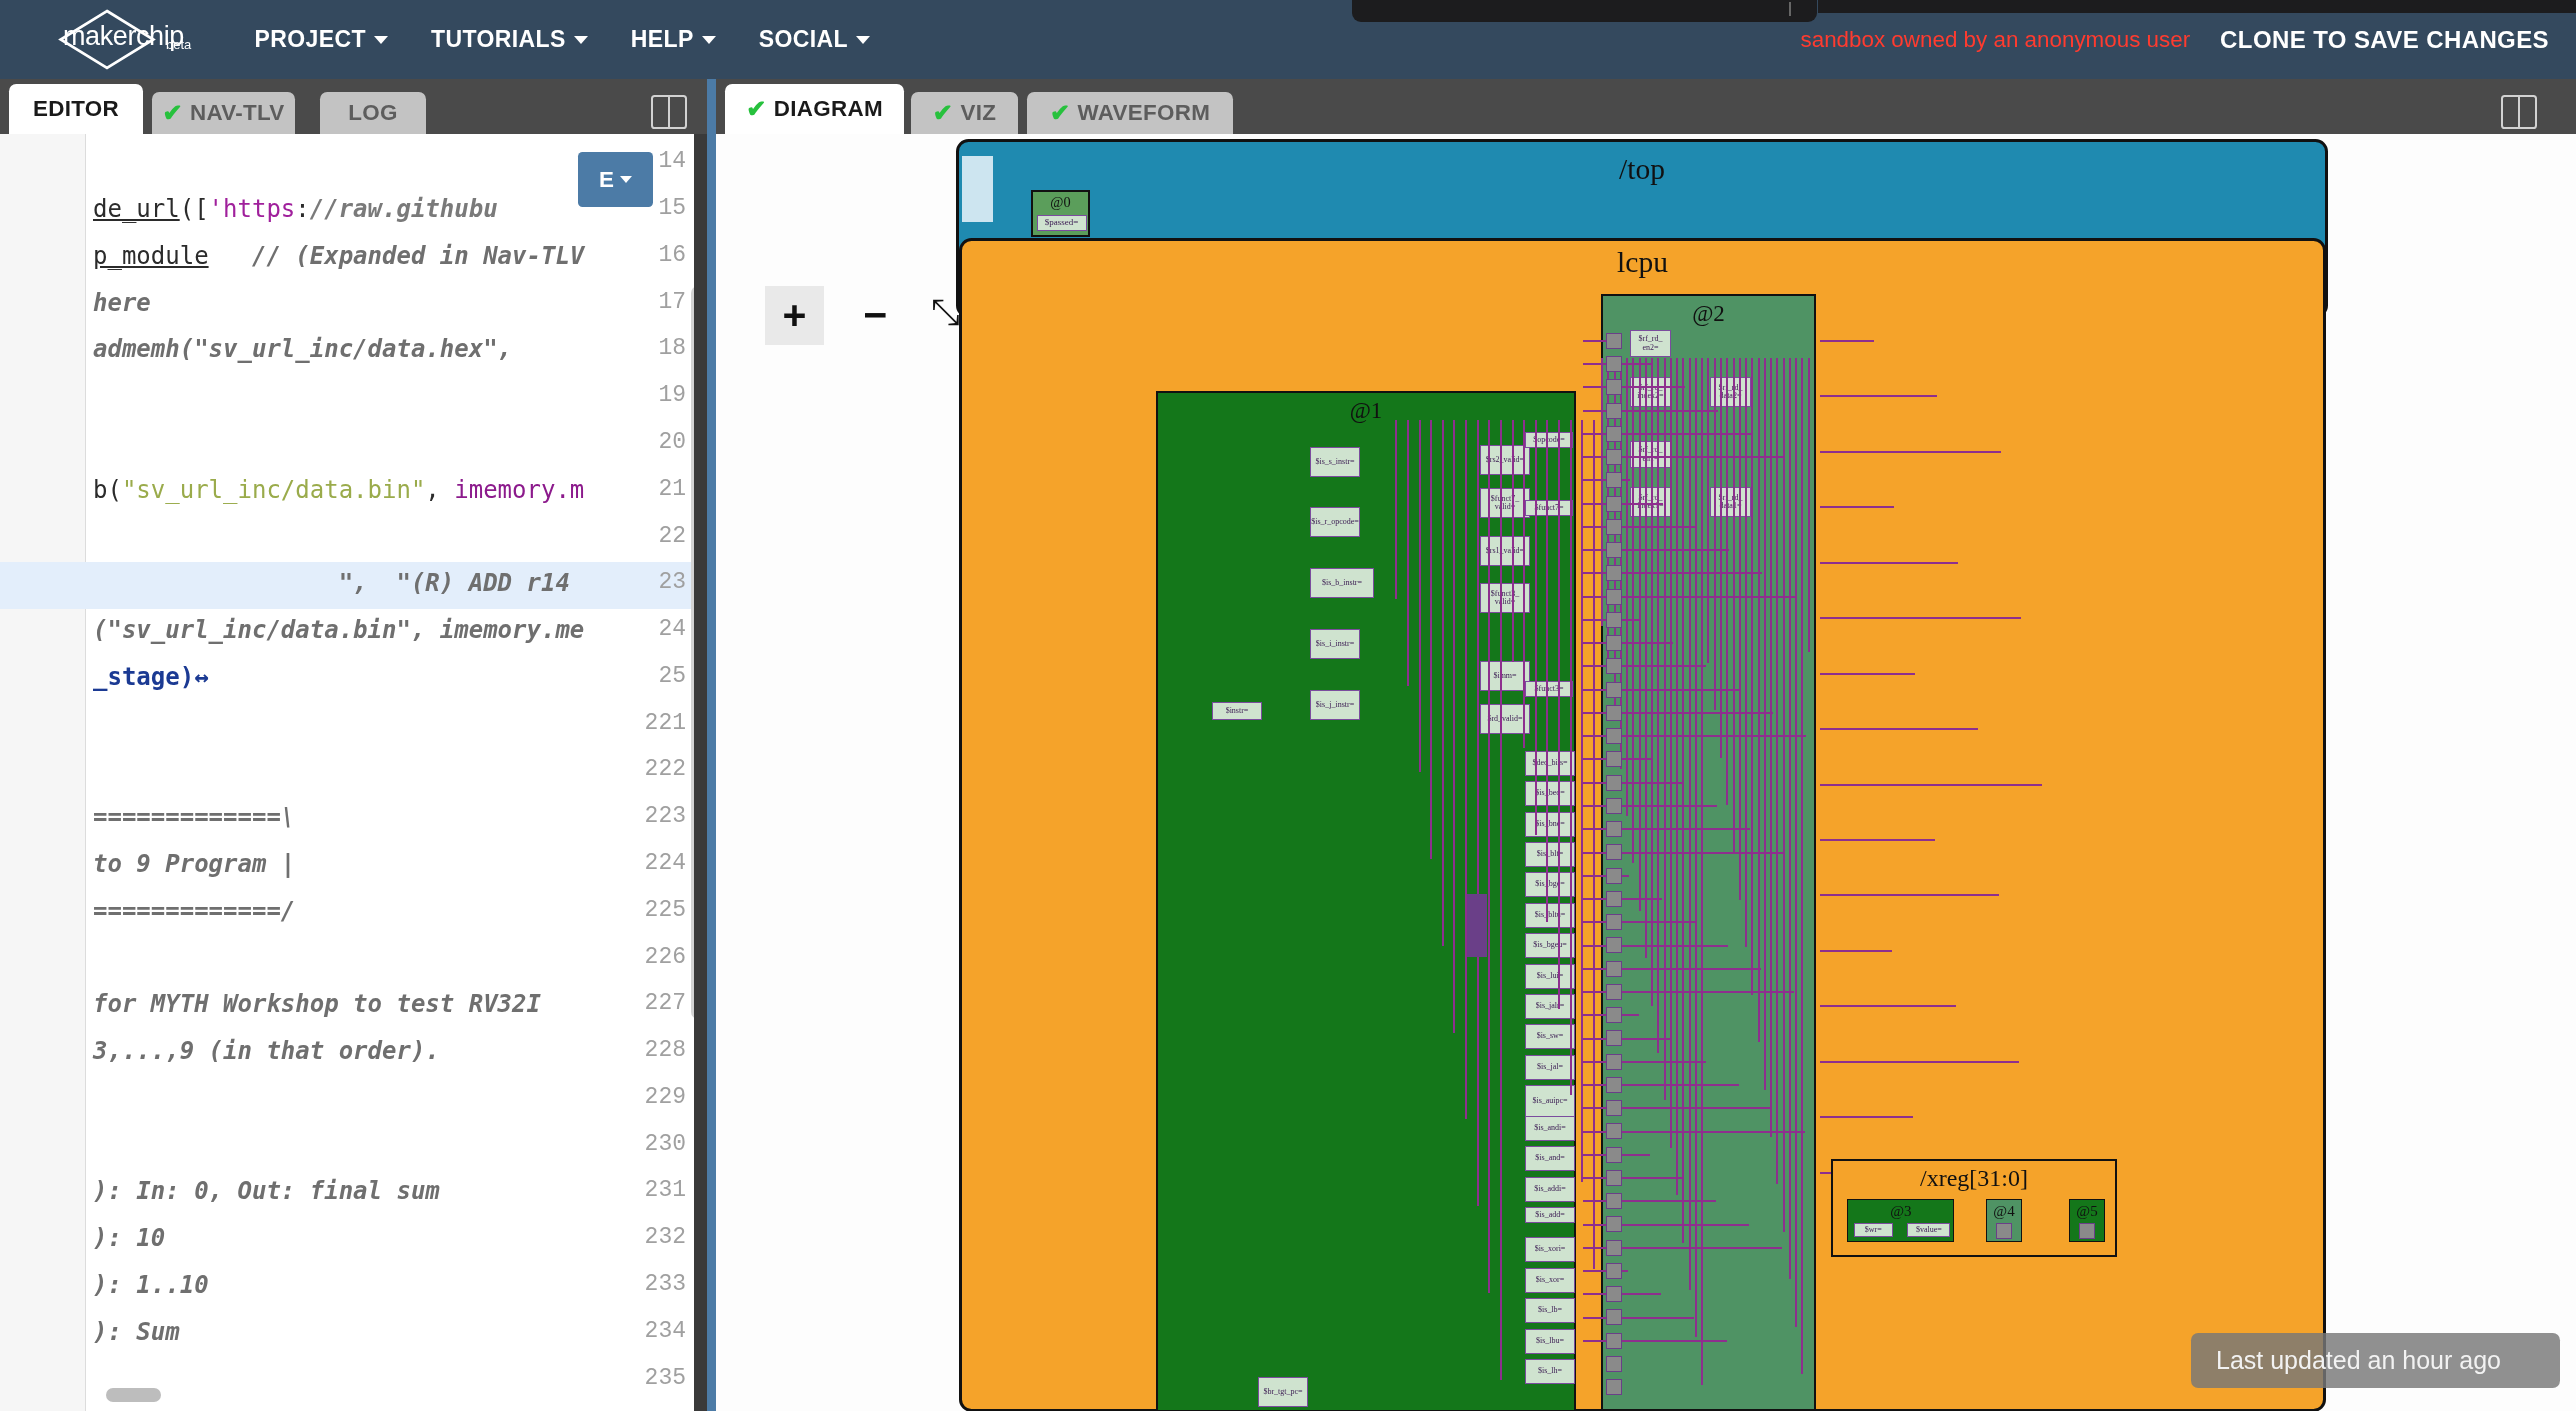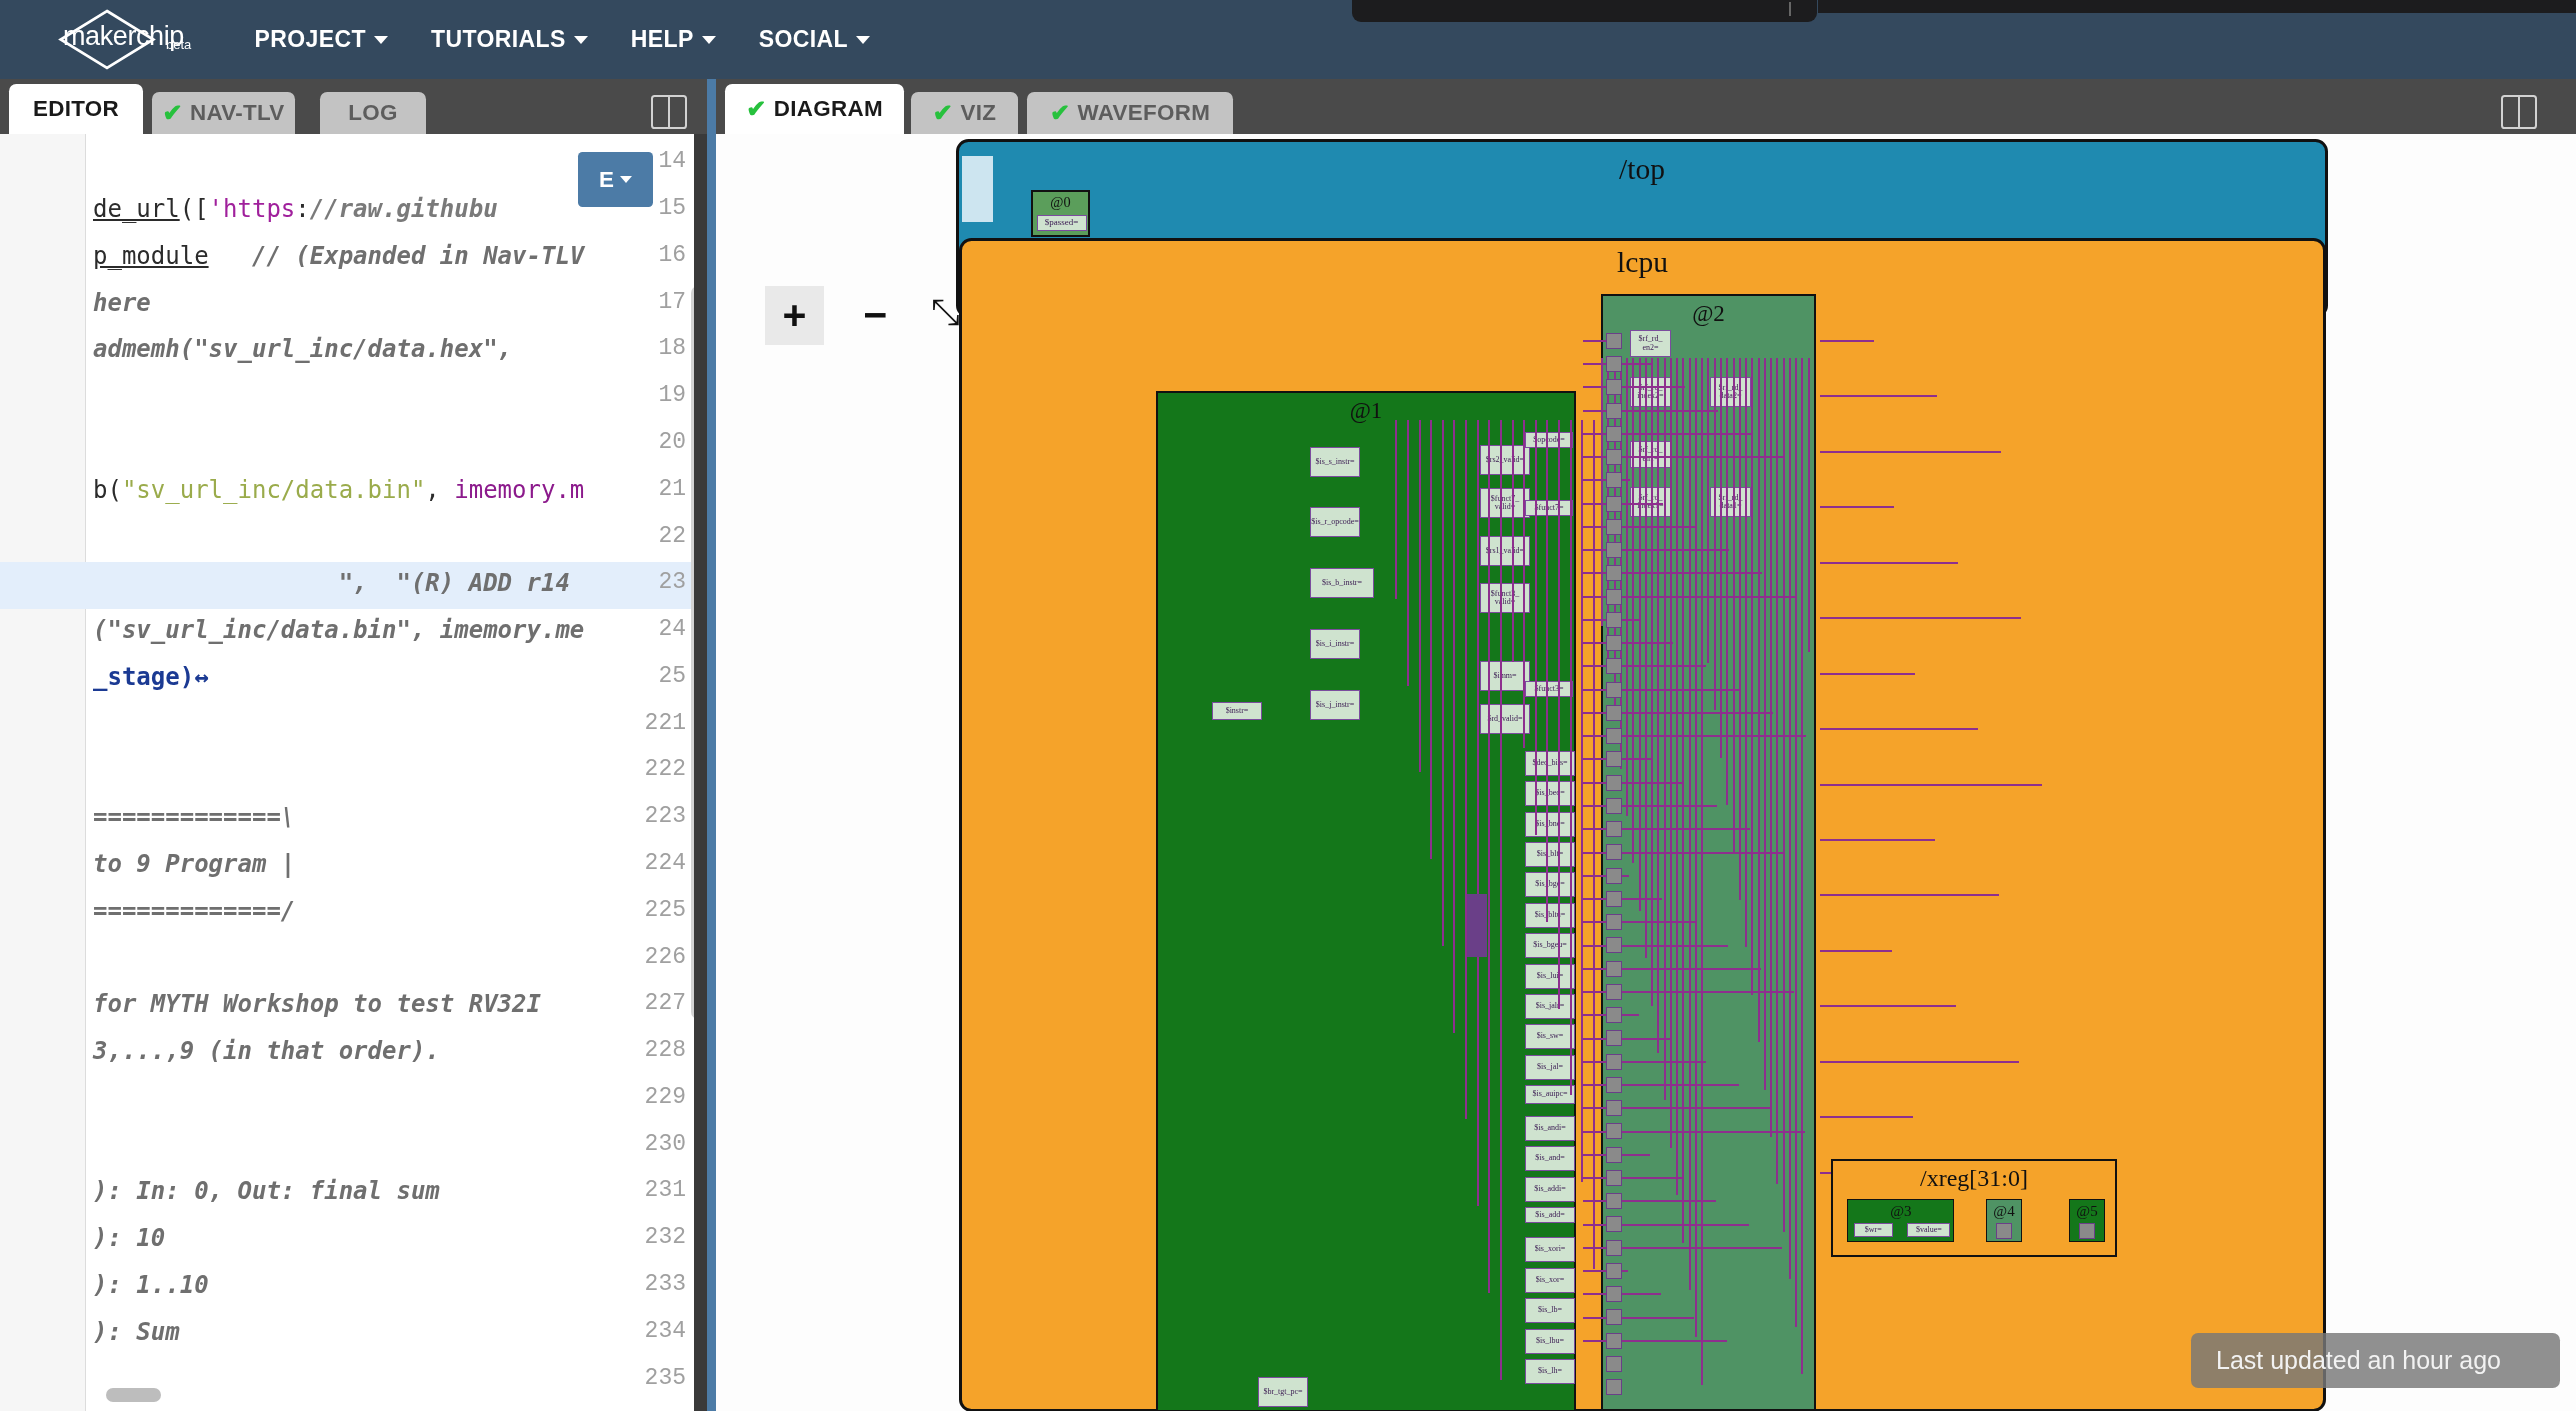--- a/index.html
+++ b/index.html
@@ -147,20 +147,24 @@
       <span class="caret"></span>
     </div>
     <div class="nav-item">
       <span>HELP</span>
       <span class="caret"></span>
     </div>
     <div class="nav-item">
       <span>SOCIAL</span>
       <span class="caret"></span>
     </div>
+  </div>
+  <div class="nav-right">
+    <span class="sandbox-note">sandbox owned by an anonymous user</span>
+    <span class="clone-link">CLONE TO SAVE CHANGES</span>
   </div>
 </div>
 <div class="dark-overlay"></div>
 <div class="dark-overlay2"></div>
 <div class="overlay-caret"></div>
 
 <div class="tabbar left">
   <div class="tab active" style="left:9px;width:134px;">
     <span>EDITOR</span>
   </div>
@@ -319,21 +323,21 @@
       <div class="sig-chip" style="left: 367px; top: 388px; width: 50px; height: 25px;">$is_​beq=</div>
       <div class="sig-chip" style="left: 367px; top: 419px; width: 50px; height: 25px;">$is_​bne=</div>
       <div class="sig-chip" style="left: 367px; top: 449px; width: 50px; height: 25px;">$is_​blt=</div>
       <div class="sig-chip" style="left: 367px; top: 479px; width: 50px; height: 25px;">$is_​bge=</div>
       <div class="sig-chip" style="left: 367px; top: 510px; width: 50px; height: 25px;">$is_​bltu=</div>
       <div class="sig-chip" style="left: 367px; top: 540px; width: 50px; height: 25px;">$is_​bgeu=</div>
       <div class="sig-chip" style="left: 367px; top: 571px; width: 50px; height: 25px;">$is_​lui=</div>
       <div class="sig-chip" style="left: 367px; top: 601px; width: 50px; height: 25px;">$is_​jalr=</div>
       <div class="sig-chip" style="left: 367px; top: 631px; width: 50px; height: 25px;">$is_​sw=</div>
       <div class="sig-chip" style="left: 367px; top: 662px; width: 50px; height: 25px;">$is_​jal=</div>
-      <div class="sig-chip" style="left: 367px; top: 692px; width: 50px; height: 19px;">$is_​auipc=</div>
+      <div class="sig-chip" style="left: 367px; top: 692px; width: 50px; height: 32px;">$is_​auipc=</div>
       <div class="sig-chip" style="left: 367px; top: 723px; width: 50px; height: 25px;">$is_​andi=</div>
       <div class="sig-chip" style="left: 367px; top: 753px; width: 50px; height: 25px;">$is_​and=</div>
       <div class="sig-chip" style="left: 367px; top: 784px; width: 50px; height: 25px;">$is_​addi=</div>
       <div class="sig-chip" style="left: 367px; top: 814px; width: 50px; height: 16px;">$is_​add=</div>
       <div class="sig-chip" style="left: 367px; top: 844px; width: 50px; height: 25px;">$is_​xori=</div>
       <div class="sig-chip" style="left: 367px; top: 875px; width: 50px; height: 25px;">$is_​xor=</div>
       <div class="sig-chip" style="left: 367px; top: 905px; width: 50px; height: 25px;">$is_​lb=</div>
       <div class="sig-chip" style="left: 367px; top: 936px; width: 50px; height: 25px;">$is_​lbu=</div>
       <div class="sig-chip" style="left: 367px; top: 966px; width: 50px; height: 25px;">$is_​lh=</div>
       <div class="sig-chip" style="left: 100px; top: 984px; width: 50px; height: 30px;">$br_​tgt_​pc=</div>

